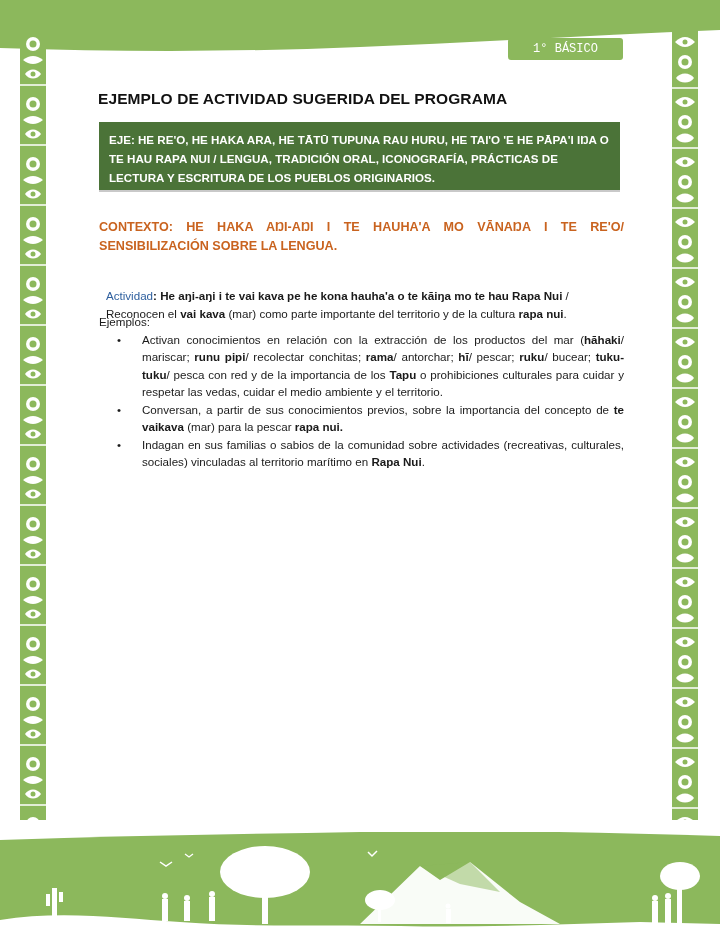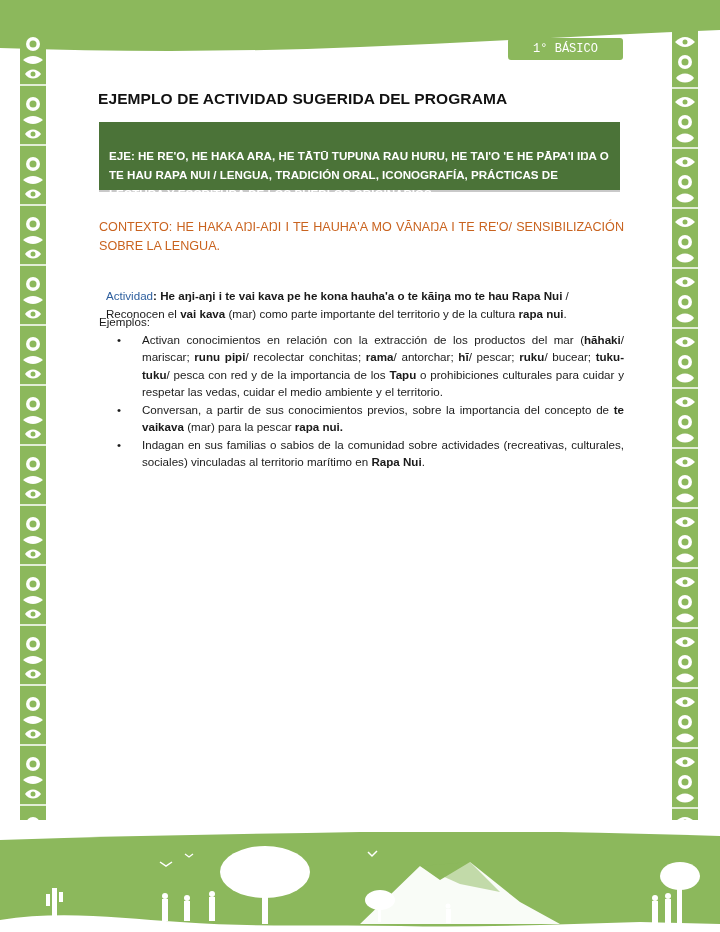--- a/index.html
+++ b/index.html
@@ -21,26 +21,26 @@
     font-size: 12px; line-height: 22px; text-align: center; font-family: Liberation Mono, monospace;
   }
   .page-title {
     position: absolute; left: 98px; top: 90px; width: 524px;
     text-align: left; font-weight: bold; font-size: 15.5px; letter-spacing: 0.1px;
     color: #111;
   }
   .eje-box {
     position: absolute; left: 99px; top: 122px; width: 521px; height: 70px;
     background: #4b7338; border-bottom: 2px solid #c9c9c9;
-    box-sizing: border-box; padding: 24px 10px;
+    box-sizing: border-box; padding: 8px 10px;
     color: #ffffff; font-weight: bold; font-size: 11.6px; line-height: 19px;
   }
   .context-heading {
     position: absolute; left: 99px; top: 218px; width: 525px;
-    color: #c9631f; font-weight: normal; font-size: 12.6px; line-height: 19px;
+    color: #c9631f; font-weight: bold; font-size: 12.6px; line-height: 19px;
     text-align: justify; text-align-last: left;
   }
   .activity {
     position: absolute; left: 106px; top: 266px; width: 518px;
     font-size: 11.6px; line-height: 18px; margin-top: 21px;
   }
   .activity .label { color: #2e5f9e; }
   .examples {
     position: absolute; left: 99px; top: 313px; width: 525px;
     font-size: 11.6px; line-height: 17.5px;

